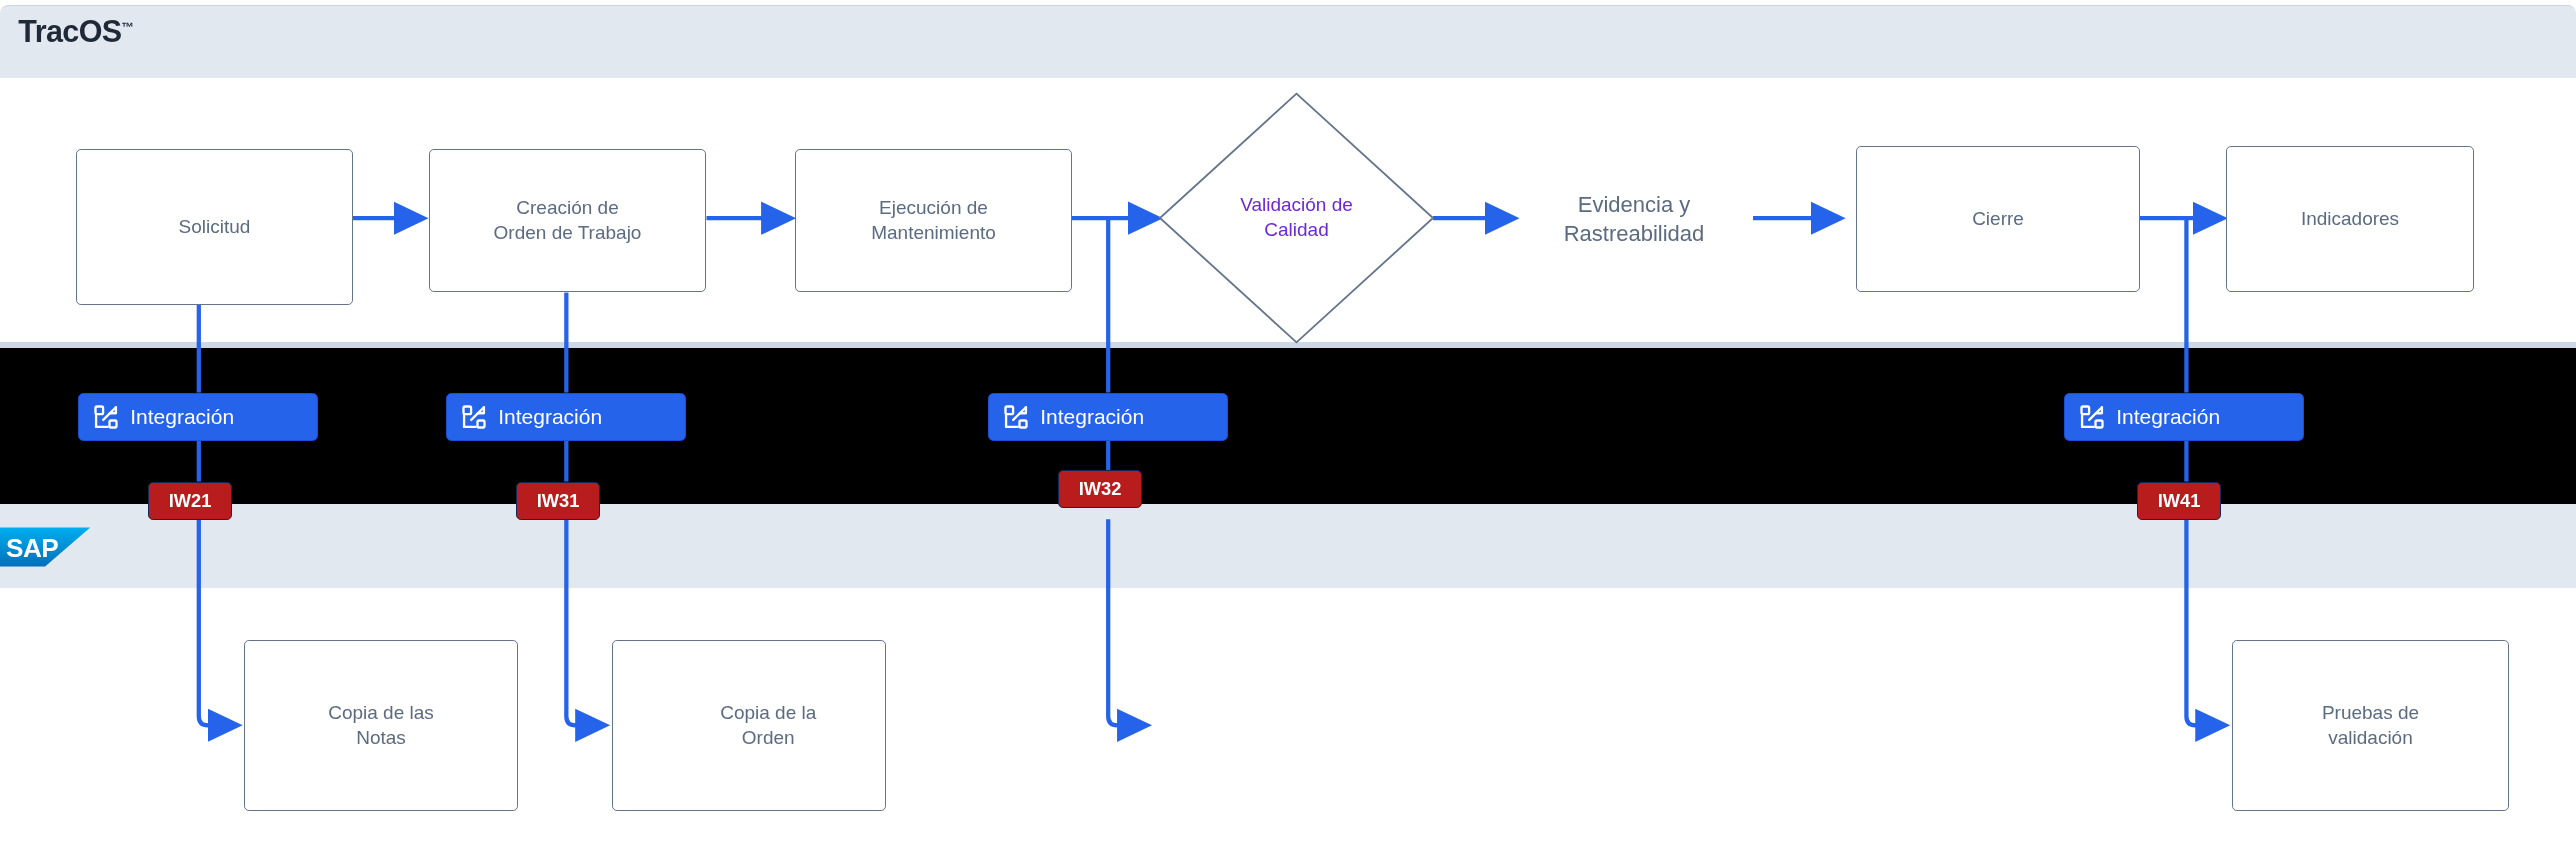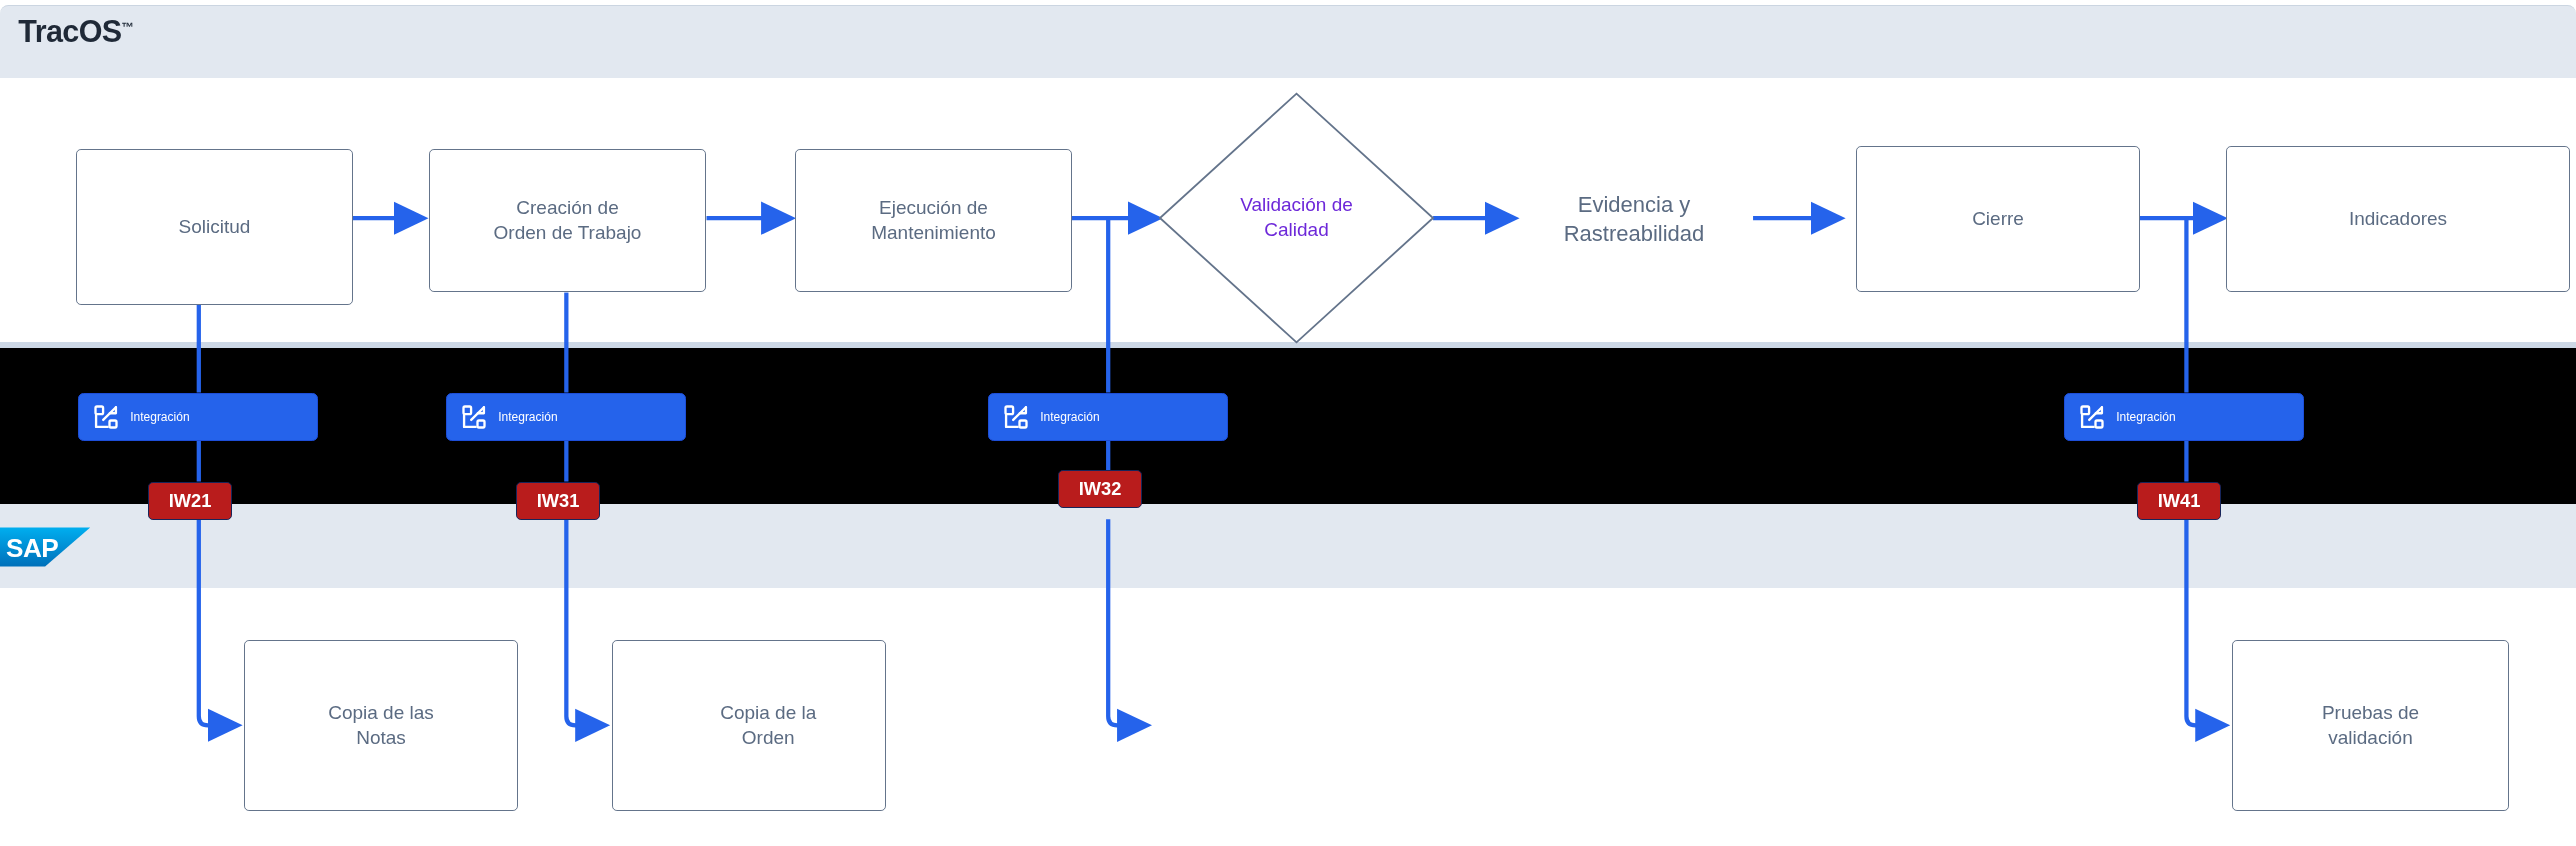--- a/index.html
+++ b/index.html
@@ -75,21 +75,21 @@
     position:absolute;
     height:48px;
     background:#2563eb;
     border:1.2px solid #1d4ed8;
     border-radius:5.5px;
     display:flex;align-items:center;
     gap:9.8px;
     padding:0 13.4px;
     box-sizing:border-box;
     color:#ffffff;
-    font-size:12px;
+    font-size:21px;
     white-space:nowrap;
   }
   .pill svg{flex:0 0 auto;display:block;}
 
   
   .tcode{
     position:absolute;
     height:38px;
     background:#b91c1c;
     border:1.8px solid #17255a;
@@ -174,21 +174,21 @@
     <svg width="281" height="256" viewBox="0 0 460 420">
       <polygon points="230,6 454,210 230,414 6,210" fill="#ffffff" stroke="#64748b" stroke-width="3"></polygon>
     </svg>
     <div class="dlabel">Validación de<br>Calidad</div>
   </div>
 
   <div class="plain-text" style="left:1512px;top:177px;width:244px;height:85px;">Evidencia y<br>Rastreabilidad</div>
 
   <div class="node" style="left:1856px;top:146px;width:284px;height:146px;">Cierre</div>
 
-  <div class="node" style="left:2226px;top:146px;width:344px;height:146px;">Indicadores</div>
+  <div class="node" style="left:2226px;top:146px;width:248px;height:146px;">Indicadores</div>
 
   <div class="pill" style="left:78px;top:393px;width:240px;">
     <svg width="28" height="28" viewBox="0 0 24 24" fill="none" stroke="#ffffff" stroke-width="2" stroke-linecap="round" stroke-linejoin="round">
       <rect x="3" y="3" width="6.5" height="6.5" rx="1.2"></rect>
       <path d="M20.5 3.6 v5.2 h-5.2"></path>
       <path d="M20.5 3.6 L9.6 14.5"></path>
       <path d="M3.5 10.6 v9.9 h9.9"></path>
       <rect x="15" y="15" width="6" height="6" rx="1.2"></rect>
     </svg>
     <span>Integración</span>

